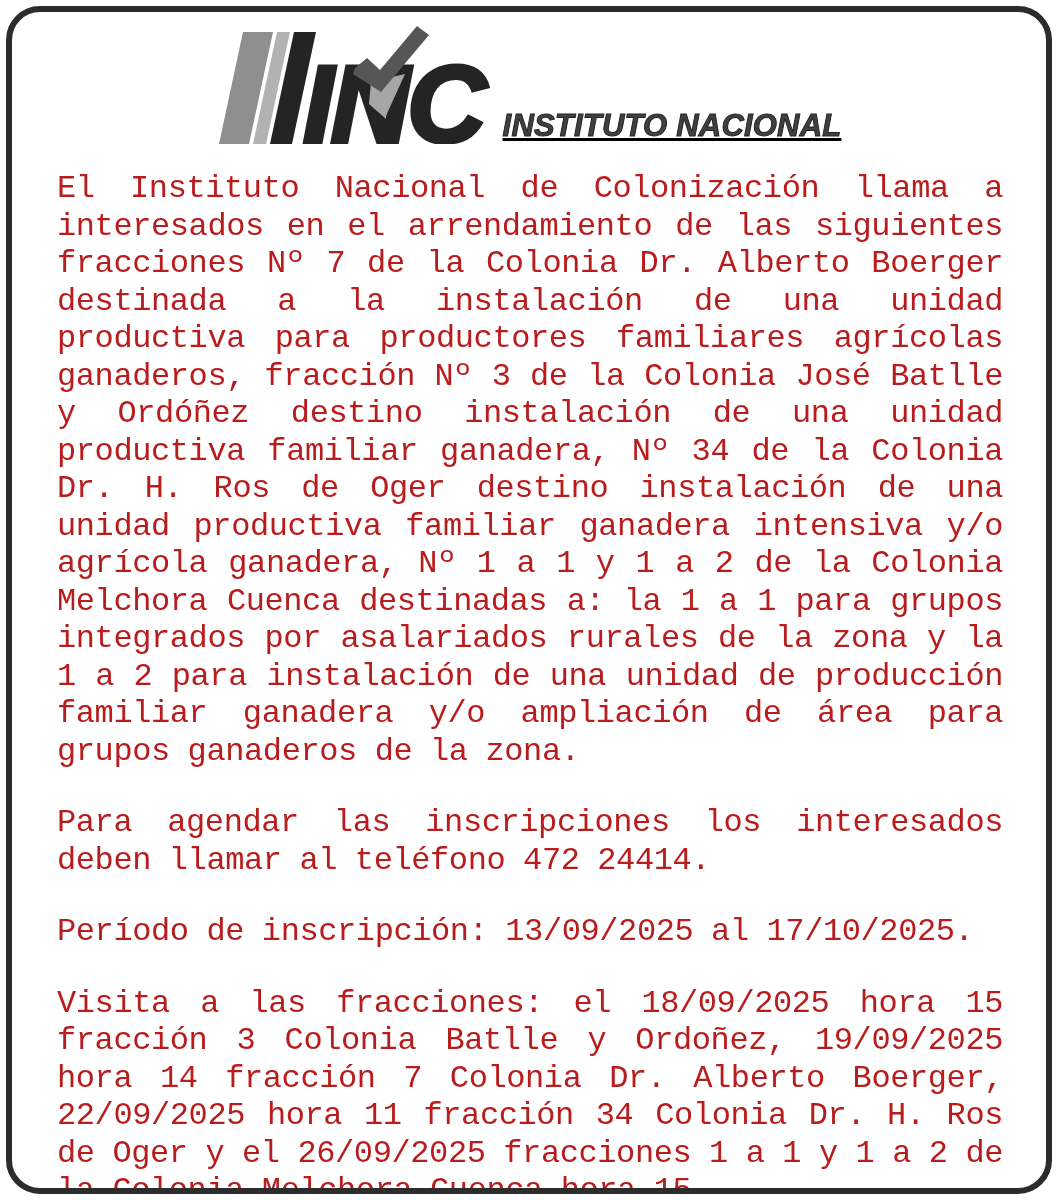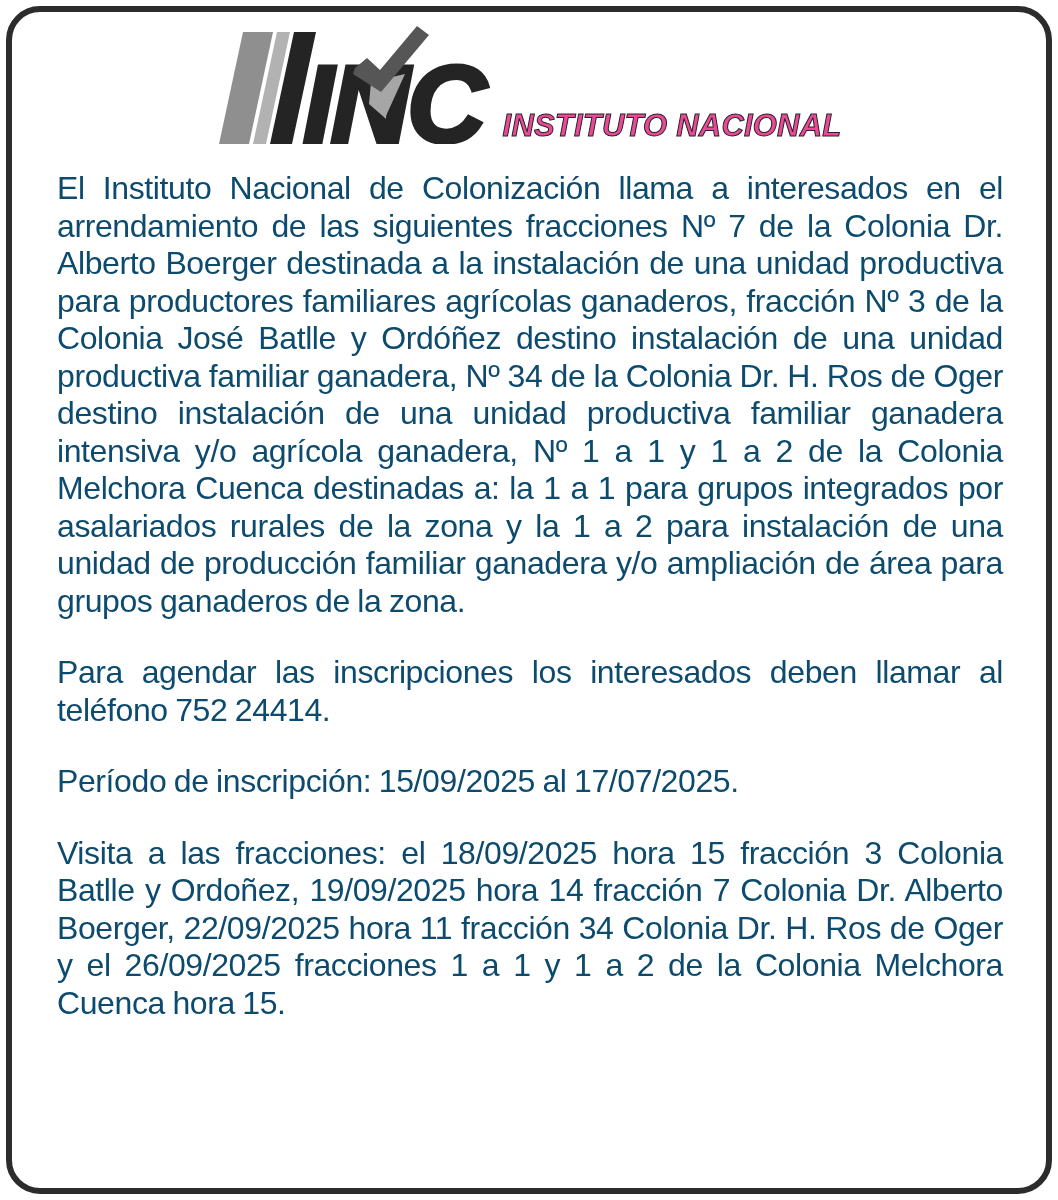--- a/index.html
+++ b/index.html
@@ -23,44 +23,46 @@
     padding: 14px 43px 0 45px;
     overflow: hidden;
   }
   .logo-row {
     display: flex;
     justify-content: center;
     align-items: flex-end;
     gap: 4px;
     height: 118px;
     margin-bottom: 26px;
+    text-decoration: underline;
   }
   .logo-mark {
     flex: 0 0 auto;
     display: block;
   }
   .logo-title {
     font-style: italic;
     font-weight: bold;
     font-size: 31px;
     line-height: 31px;
-    color: #ec4899;
+    color: #404040;
     -webkit-text-stroke: 1px #242424;
     letter-spacing: 0.2px;
     padding-bottom: 3px;
     white-space: nowrap;
   }
   .body-text p {
     margin: 0 0 34px 0;
     text-align: justify;
     font-size: 32px;
     line-height: 37.5px;
     letter-spacing: -0.4px;
     word-spacing: -1px;
-    color: #0c4a6e;
+    color: #b91c1c;
+    font-family: Liberation Mono, monospace;
   }
   .body-text p:last-child {
     margin-bottom: 8px;
   }
 </style>
 </head>
 <body>
 
 <div class="ad-card">
 
@@ -77,18 +79,18 @@
       <polygon points="136,42 148,32 161,44 198,0 210,9 162,66 134,48" fill="#565656"></polygon>
     </svg>
 
     <div class="logo-title">
       <div>INSTITUTO NACIONAL</div>
     </div>
   </div>
 
   <div class="body-text">
     <p>El Instituto Nacional de Colonización llama a interesados en el arrendamiento de las siguientes fracciones Nº 7 de la Colonia Dr. Alberto Boerger destinada a la instalación de una unidad productiva para productores familiares agrícolas ganaderos, fracción Nº 3 de la Colonia José Batlle y Ordóñez destino instalación de una unidad productiva familiar ganadera, Nº 34 de la Colonia Dr. H. Ros de Oger destino instalación de una unidad productiva familiar ganadera intensiva y/o agrícola ganadera, Nº 1 a 1 y 1 a 2 de la Colonia Melchora Cuenca destinadas a: la 1 a 1 para grupos integrados por asalariados rurales de la zona y la 1 a 2 para instalación de una unidad de producción familiar ganadera y/o ampliación de área para grupos ganaderos de la zona.</p>
-    <p>Para agendar las inscripciones los interesados deben llamar al teléfono 752 24414.</p>
-    <p>Período de inscripción: 15/09/2025 al 17/07/2025.</p>
+    <p>Para agendar las inscripciones los interesados deben llamar al teléfono 472 24414.</p>
+    <p>Período de inscripción: 13/09/2025 al 17/10/2025.</p>
     <p>Visita a las fracciones: el 18/09/2025 hora 15 fracción 3 Colonia Batlle y Ordoñez, 19/09/2025 hora 14 fracción 7 Colonia Dr. Alberto Boerger, 22/09/2025 hora 11 fracción 34 Colonia Dr. H. Ros de Oger y el 26/09/2025 fracciones 1 a 1 y 1 a 2 de la Colonia Melchora Cuenca hora 15.</p>
   </div>
 
 </div>
 
 </body></html>

